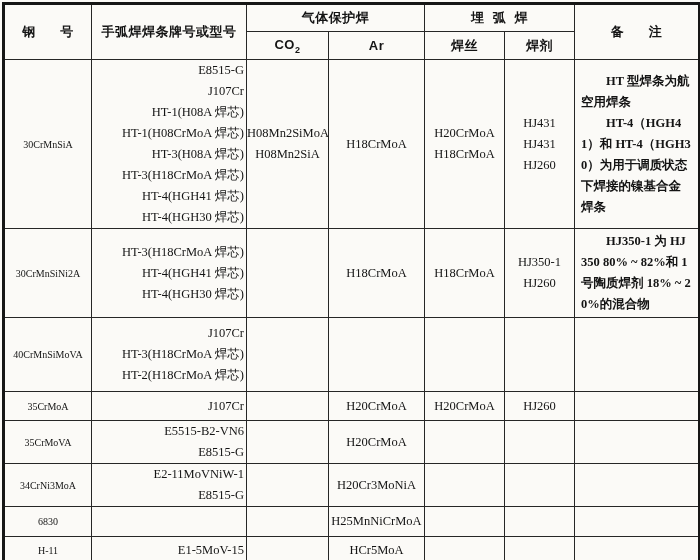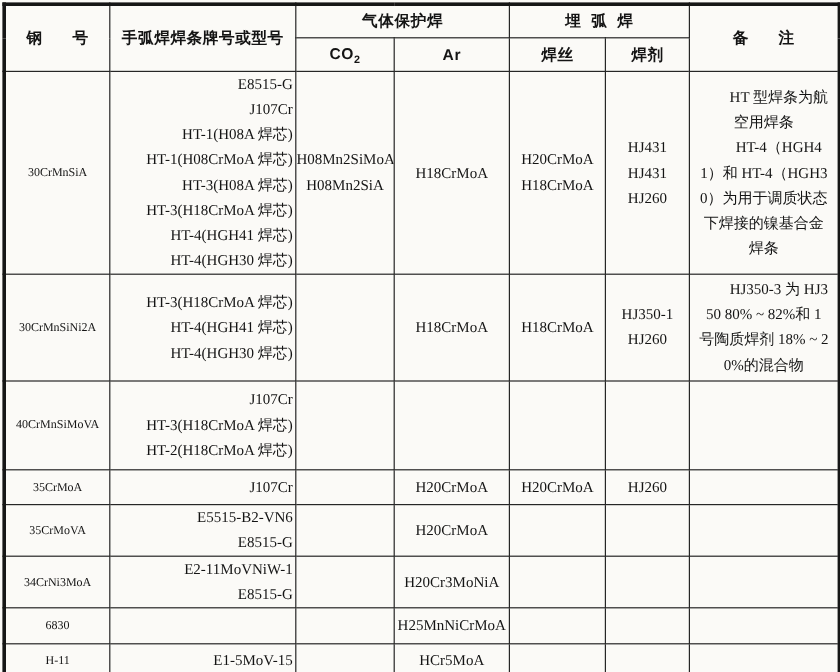--- a/index.html
+++ b/index.html
@@ -37,23 +37,24 @@
     text-align:center;
     white-space:pre-line;
   }
   td.steel{font-size:10px;}
   td.electrodes{
     text-align:right;
     padding-left:8px;
     padding-right:2px;
   }
   td.remarks{
-    text-align:center;
+    text-align:left;
     padding:2px 6px 2px 6px;
     white-space:normal;
+    font-weight:bold;
   }
   td.remarks p{
     margin:0;
     text-indent:2em;
     font-size:12.5px;
     line-height:21px;
     word-break:break-all;
   }
 </style>
 </head>
@@ -114,21 +115,21 @@
       <td class="steel">30CrMnSiNi2A</td>
       <td class="electrodes">HT-3(H18CrMoA 焊芯)
 HT-4(HGH41 焊芯)
 HT-4(HGH30 焊芯)</td>
       <td></td>
       <td>H18CrMoA</td>
       <td>H18CrMoA</td>
       <td>HJ350-1
 HJ260</td>
       <td class="remarks">
-        <p>HJ350-3 为 HJ350 80% ~ 82%和 1 号陶质焊剂 18% ~ 20%的混合物</p>
+        <p>HJ350-1 为 HJ350 80% ~ 82%和 1 号陶质焊剂 18% ~ 20%的混合物</p>
       </td>
     </tr>
 
     <tr style="height:74px">
       <td class="steel">40CrMnSiMoVA</td>
       <td class="electrodes">J107Cr
 HT-3(H18CrMoA 焊芯)
 HT-2(H18CrMoA 焊芯)</td>
       <td></td>
       <td></td>

